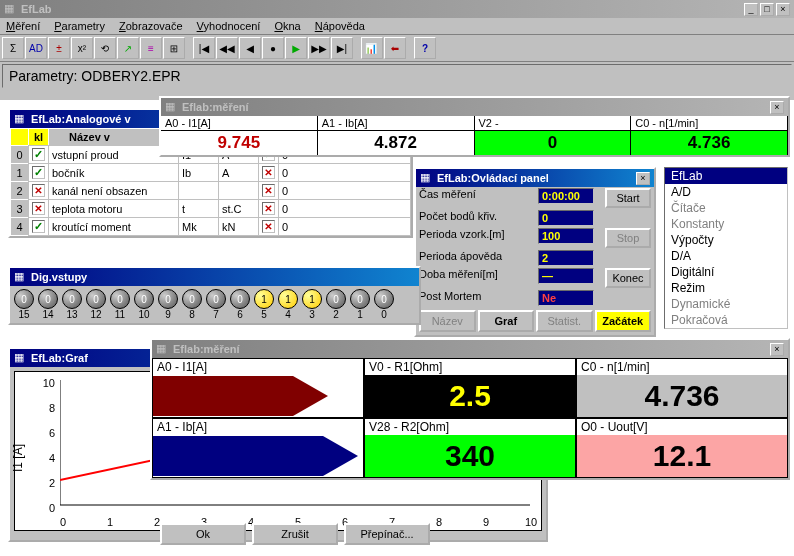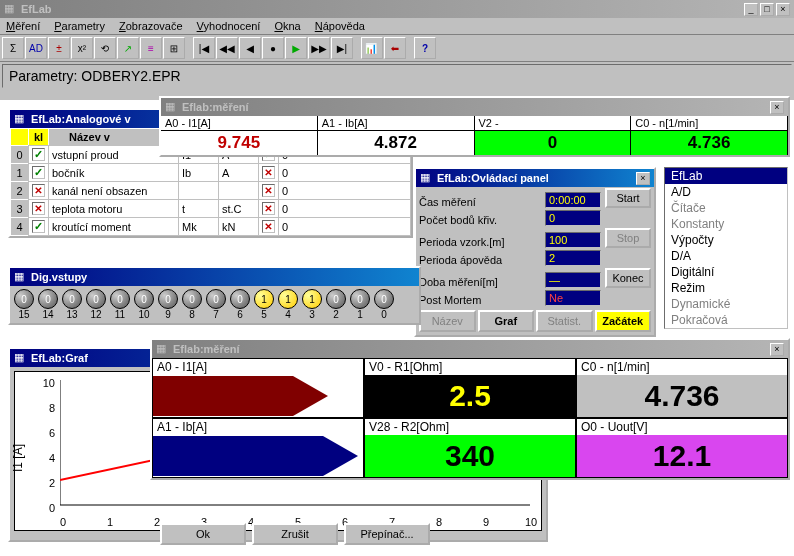--- a/index.html
+++ b/index.html
@@ -50,23 +50,23 @@
 #dig-win { left: 8px; top: 266px; width: 413px; }
 #dig-win .leds { display: flex; padding: 3px; gap: 2px; background: #c0c0c0; }
 .led { width: 22px; text-align: center; }
 .led .circ { width: 20px; height: 20px; border-radius: 50%; border: 1px solid #000; display: flex; align-items: center; justify-content: center; font-size: 10px; margin: 0 auto; }
 .led .circ.off { background: radial-gradient(circle at 30% 30%, #ccc, #555); color: #fff; }
 .led .circ.on { background: radial-gradient(circle at 30% 30%, #ffff99, #ffcc00); color: #000; }
 .led .num { font-size: 10px; text-align: center; }
 
 
 #ctrl-win { left: 414px; top: 167px; width: 242px; }
-#ctrl-win .row { display: flex; align-items: flex-end; padding: 1px 3px; gap: 4px; }
+#ctrl-win .row { display: flex; align-items: flex-start; padding: 1px 3px; gap: 11px; }
 #ctrl-win .lbl { flex: 1; font-size: 11px; }
-#ctrl-win .fld { width: 56px; background: #000080; color: #ffff00; border: 1px inset #c0c0c0; padding: 1px 3px; font-size: 11px; text-align: left; height: 16px; font-weight: normal; }
+#ctrl-win .fld { width: 56px; background: #000080; color: #ffff00; border: 1px inset #c0c0c0; padding: 1px 3px; font-size: 11px; text-align: left; height: 16px; font-weight: bold; }
 #ctrl-win .fld.red { color: #ff4040; }
 #ctrl-win .btn { width: 46px; height: 20px; background: #c0c0c0; border: 2px outset #fff; font-size: 11px; cursor: default; }
 #ctrl-win .btn.dis { color: #808080; }
 .btnrow { display: flex; gap: 2px; padding: 3px; }
 .btnrow .b2 { flex: 1; height: 22px; background: #c0c0c0; border: 2px outset #fff; font-size: 11px; font-weight: bold; cursor: default; }
 .btnrow .b2.dis { color: #808080; font-weight: normal; }
 .btnrow .b2.yellow { background: #ffff00; }
 
 
 #sidelist { left: 664px; top: 167px; width: 124px; }
@@ -433,21 +433,21 @@
           <div class="arrow-blue-body"></div>
           <div class="arrow-blue"></div>
         </div>
     </div>
     <div class="cell">
       <div class="lbl">V28 - R2[Ohm]</div>
       <div class="big" style="background:#00ff00;color:#000">340</div>
     </div>
     <div class="cell">
       <div class="lbl">O0 - Uout[V]</div>
-      <div class="big" style="background:#d946ef;color:#000">12.1</div>
+      <div class="big" style="background:#fca5a5;color:#000">12.1</div>
     </div>
   </div>
 </div>
 
 <div id="bot-btns">
   <button>Ok</button>
   <button>Zrušit</button>
   <button>Přepínač...</button>
 </div>
 

